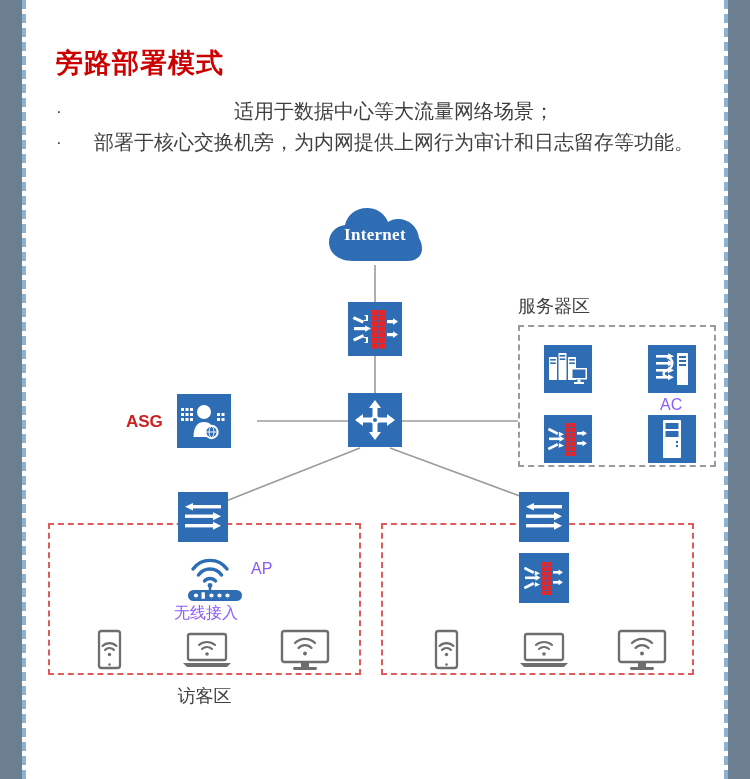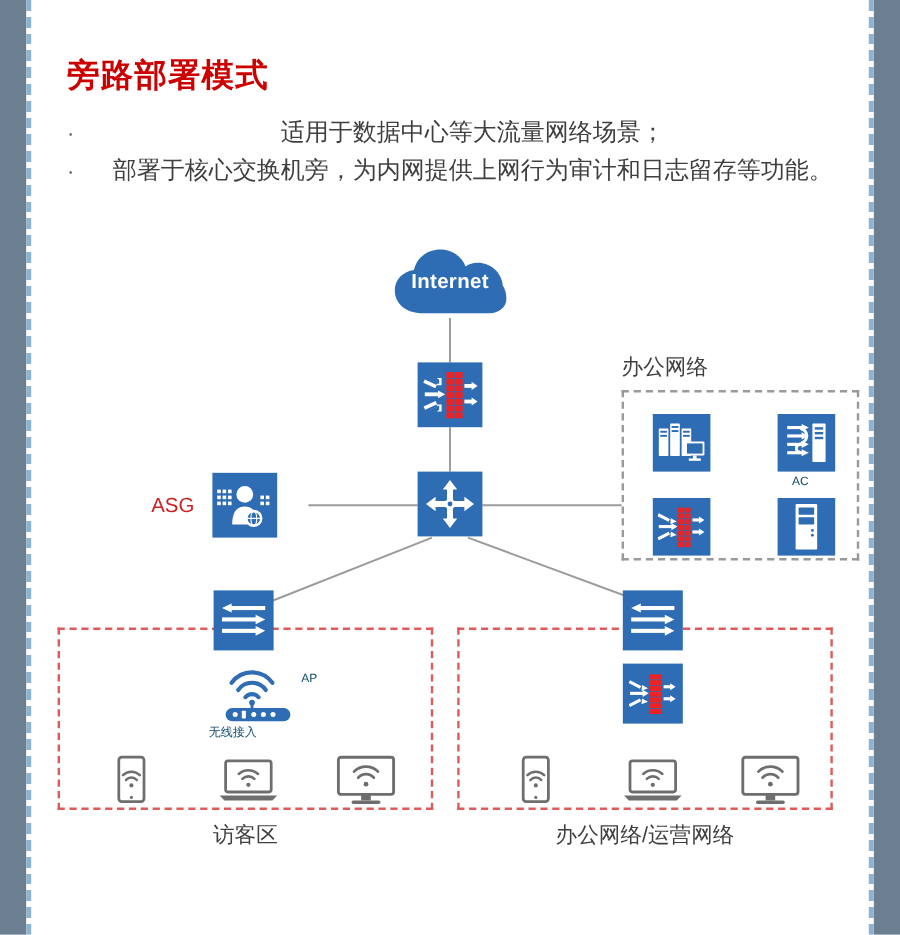--- a/index.html
+++ b/index.html
@@ -144,28 +144,28 @@
   }
   .zone-title {
     position: absolute;
     font-size: 18px;
     color: #3f3f3f;
     white-space: nowrap;
   }
 
   .small-label {
     position: absolute;
-    font-size: 10px;
-    color: #0c4a6e;
+    font-size: 16px;
+    color: #8b5cf6;
     white-space: nowrap;
   }
   .asg-label {
     position: absolute;
     font-size: 17px;
-    font-weight: normal;
+    font-weight: bold;
     color: #cc2222;
     white-space: nowrap;
   }
 
   .endpoint {
     position: absolute;
     width: 46px;
     height: 46px;
   }
 </style>
@@ -204,21 +204,21 @@
         <line x1="231" y1="231" x2="322" y2="231"></line>
 
         <line x1="376" y1="231" x2="492" y2="231"></line>
 
         <line x1="334" y1="258" x2="190" y2="315"></line>
 
         <line x1="364" y1="258" x2="518" y2="315"></line>
       </g>
     </svg>
 
-    <div class="cloud" style="left:301px; top:17px;">
+    <div class="cloud" style="left:301px; top:17px;font-family:Liberation Serif, serif;">
       <svg width="96" height="58" viewBox="0 0 96 58">
         <path fill="#2e6db4" d="M26 54 C10 54 2 45 2 35 C2 26 9 19 18 18 C20 8 29 1 40 1 C50 1 58 7 61 15 C64 13 67 12 71 12 C82 12 91 20 92 31 C94 34 95 38 95 42 C95 49 89 54 81 54 Z"></path>
       </svg>
       <div class="cloud-label">Internet</div>
     </div>
 
     <div class="node blue-box" style="left:322px; top:112px; width:54px; height:54px;">
       <svg width="46" height="42" viewBox="0 0 46 42">
 
         <g fill="#ffffff">
@@ -307,21 +307,21 @@
         <circle cx="31.5" cy="31" r="7.2" fill="#ffffff"></circle>
         <circle cx="31.5" cy="31" r="5.6" fill="#2e6db4"></circle>
         <g stroke="#ffffff" stroke-width="0.9" fill="none">
           <circle cx="31.5" cy="31" r="5.6"></circle>
           <ellipse cx="31.5" cy="31" rx="2.4" ry="5.6"></ellipse>
           <line x1="26" y1="31" x2="37" y2="31"></line>
         </g>
       </svg>
     </div>
 
-    <div class="zone-title" style="left:492px; top:104px;">办公网络</div>
+    <div class="zone-title" style="left:492px; top:104px;">服务器区</div>
     <div class="zone-gray" style="left:492px; top:135px; width:198px; height:142px;"></div>
 
     <div class="node blue-box" style="left:518px; top:155px; width:48px; height:48px;">
       <svg width="40" height="34" viewBox="0 0 40 34">
         <g fill="#ffffff">
           <rect x="1" y="5" width="8" height="23" rx="0.6"></rect>
           <rect x="10.5" y="1" width="8" height="27" rx="0.6"></rect>
           <rect x="20" y="5" width="8" height="23" rx="0.6"></rect>
         </g>
         <g fill="#2e6db4">
@@ -575,16 +575,15 @@
         <rect x="27" y="35" width="8" height="5" fill="#6e6e6e"></rect>
         <rect x="19" y="40" width="24" height="3" rx="1.4" fill="#6e6e6e"></rect>
         <g stroke="#6e6e6e" fill="none" stroke-linecap="round">
           <path d="M21 16 A14 14 0 0 1 41 16" stroke-width="2.3"></path>
           <path d="M24.5 21 A8.6 8.6 0 0 1 37.5 21" stroke-width="2.3"></path>
         </g>
         <circle cx="31" cy="26.5" r="2" fill="#6e6e6e"></circle>
       </svg>
     </div>
 
-    <div class="zone-caption" style="left:355px; top:494px; width:313px;">办公网络/运营网络</div>
 
   </div>
 </div>
 
 </body></html>

